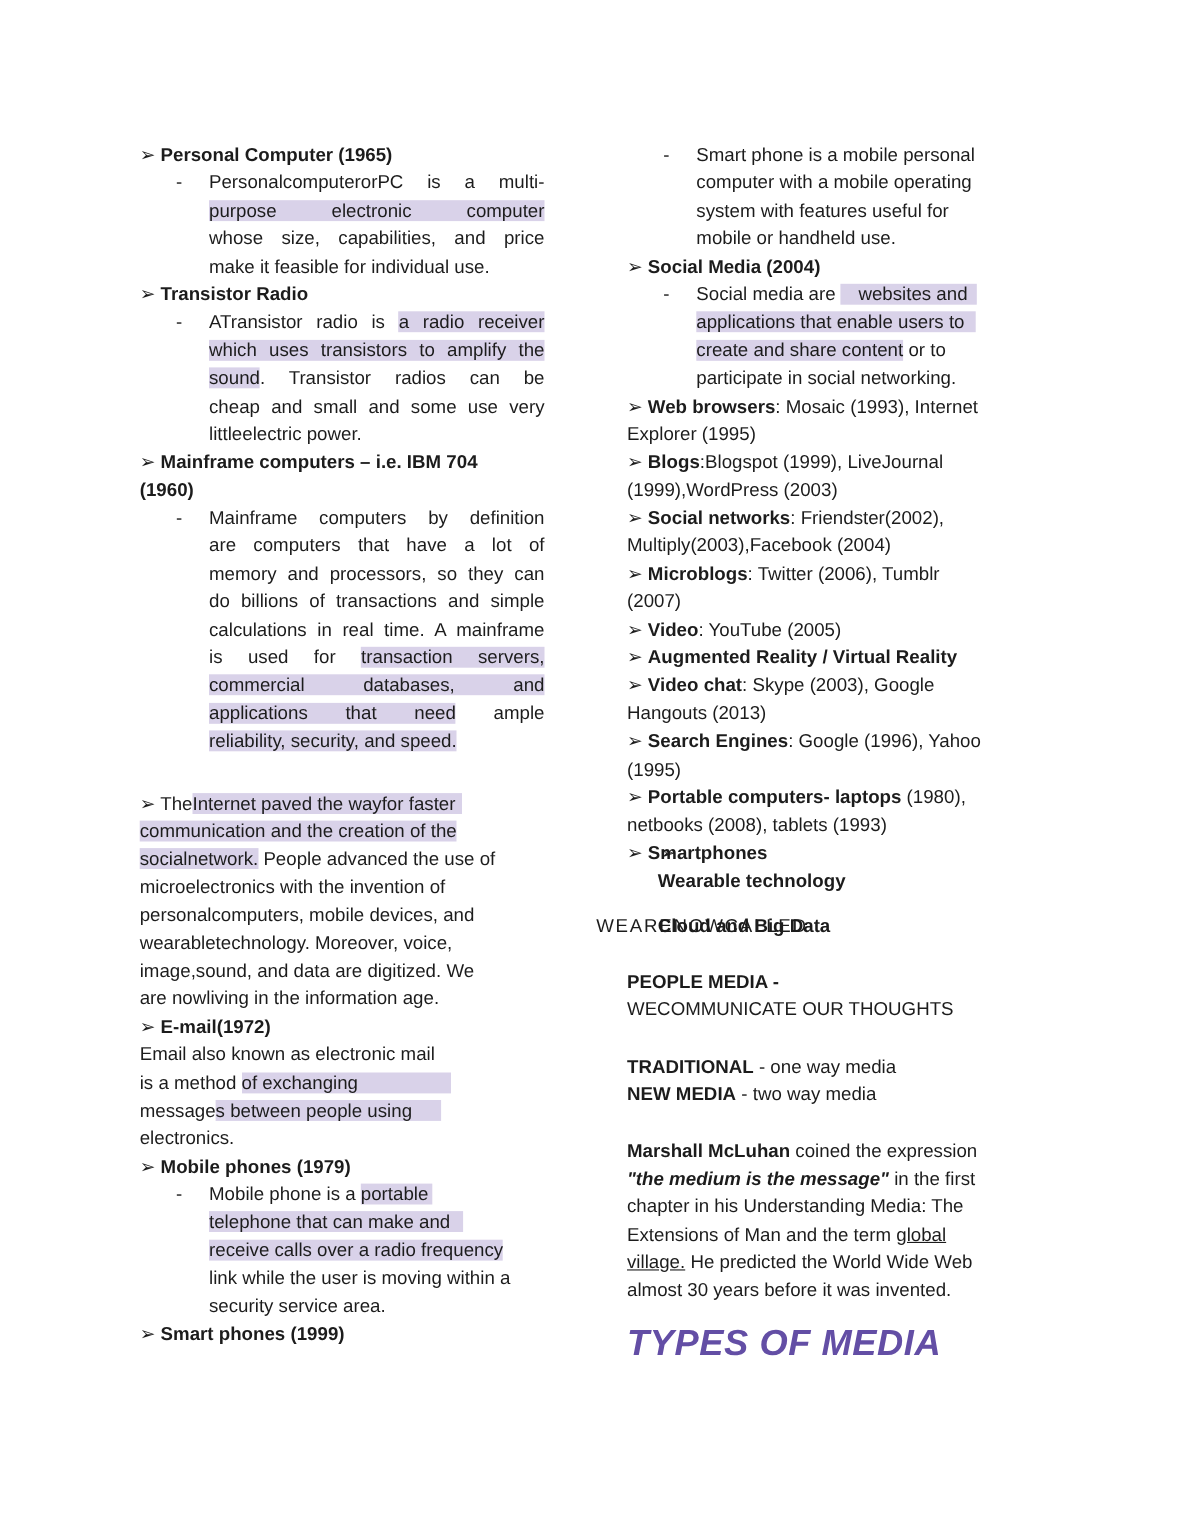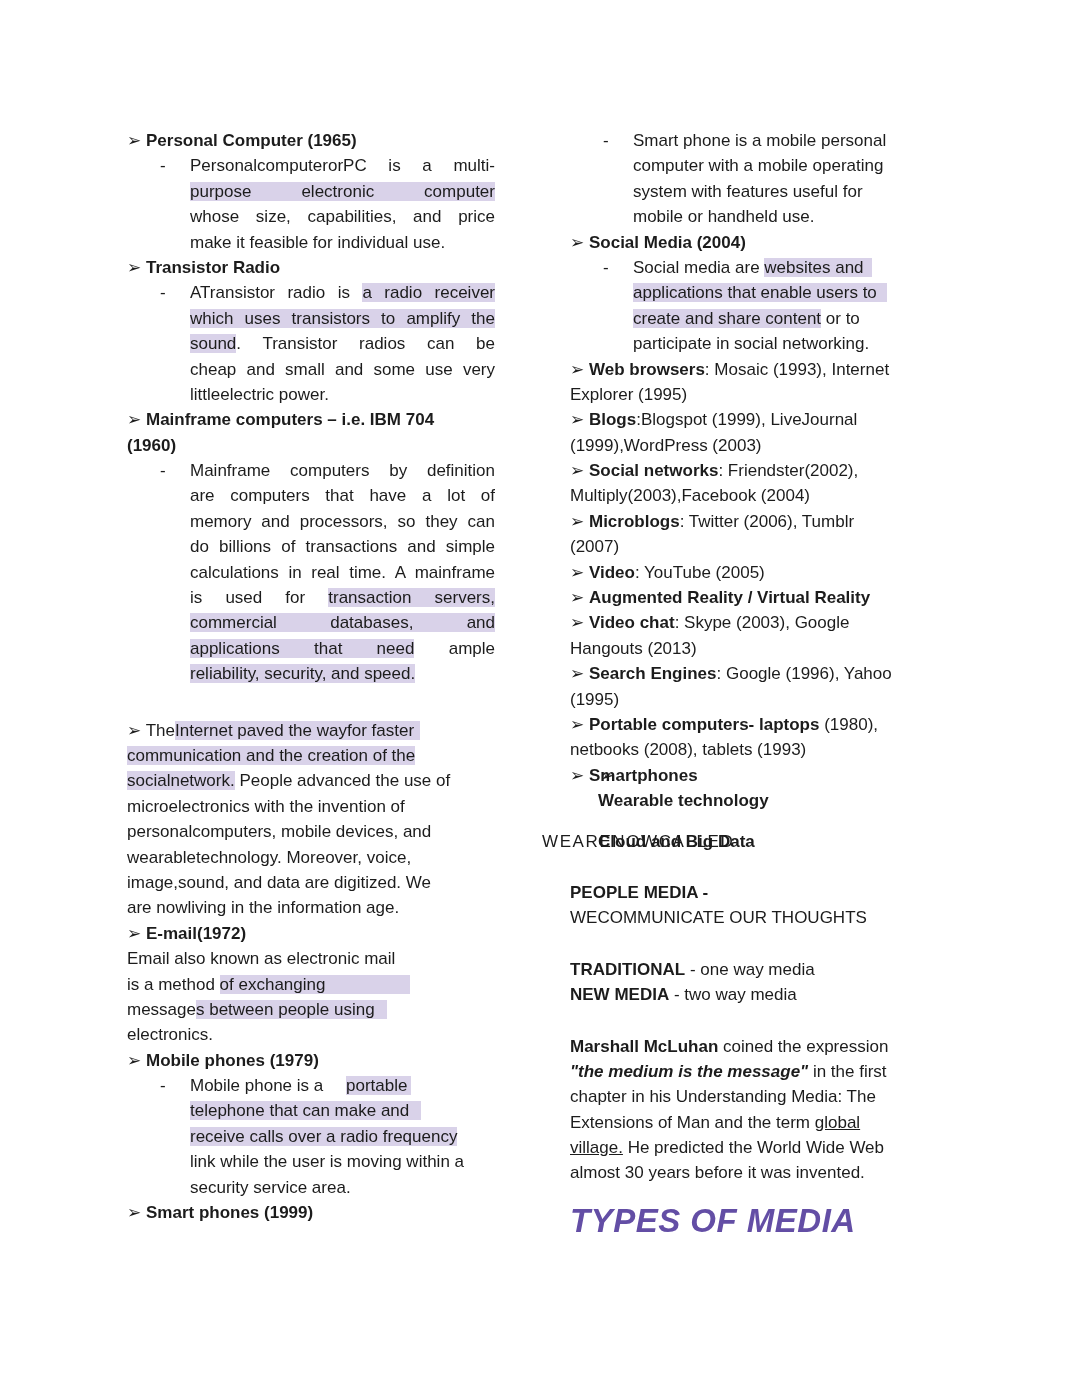--- a/index.html
+++ b/index.html
@@ -79,49 +79,49 @@
         <div class="line"><span>wearabletechnology. Moreover, voice,</span></div>
         <div class="line"><span>image,sound, and data are digitized. We</span></div>
         <div class="line"><span>are nowliving in the information age.</span></div>
       </div>
       <div class="block bullet">
         <div class="line"><span>➢ </span><span class="b">E-mail(1972)</span></div>
       </div>
       <div class="block para">
         <div class="line"><span>Email also known as electronic mail</span></div>
         <div class="line"><span>is a method </span><span class="hl" style="padding-right: 85px;">of exchanging</span></div>
-        <div class="line"><span>message</span><span class="hl" style="padding-right: 12px;">s between people using</span></div>
+        <div class="line"><span>message</span><span class="hl" style="padding-right: 26px;">s between people using</span></div>
         <div class="line"><span>electronics.</span></div>
       </div>
       <div class="block bullet">
         <div class="line"><span>➢ </span><span class="b">Mobile phones (1979)</span></div>
       </div>
       <div class="block dash">
-        <div class="line"><span class="dash-glyph">-</span><span>Mobile phone is a </span><span class="hl" style="padding-right: 4px; margin-left: 18px;">portable</span></div>
+        <div class="line"><span class="dash-glyph">-</span><span>Mobile phone is a </span><span class="hl" style="padding-right: 4px;">portable</span></div>
         <div class="line"><span class="hl" style="padding-right: 12px;">telephone that can make and</span></div>
         <div class="line"><span class="hl">receive calls over a radio frequency</span></div>
         <div class="line"><span>link while the user is moving within a</span></div>
         <div class="line"><span>security service area.</span></div>
       </div>
       <div class="block bullet">
         <div class="line"><span>➢ </span><span class="b">Smart phones (1999)</span></div>
       </div>
     </div>
   <div class="col col-right" id="col-right">
       <div class="block dash">
         <div class="line"><span class="dash-glyph">-</span><span>Smart phone is a mobile personal</span></div>
         <div class="line"><span>computer with a mobile operating</span></div>
         <div class="line"><span>system with features useful for</span></div>
         <div class="line"><span>mobile or handheld use.</span></div>
       </div>
       <div class="block bullet">
         <div class="line"><span>➢ </span><span class="b">Social Media (2004)</span></div>
       </div>
       <div class="block dash">
-        <div class="line"><span class="dash-glyph">-</span><span>Social media are </span><span class="hl" style="padding-right: 8px;">websites and</span></div>
+        <div class="line"><span class="dash-glyph">-</span><span>Social media are </span><span class="hl" style="padding-right: 8px; padding-left: 16px;">websites and</span></div>
         <div class="line"><span class="hl" style="padding-right: 10px;">applications that enable users to</span></div>
         <div class="line"><span class="hl">create and share content</span><span> or to</span></div>
         <div class="line"><span>participate in social networking.</span></div>
       </div>
       <div class="block para">
         <div class="line"><span>➢ </span><span class="b">Web browsers</span><span>: Mosaic (1993), Internet</span></div>
         <div class="line"><span>Explorer (1995)</span></div>
       </div>
       <div class="block para">
         <div class="line"><span>➢ </span><span class="b">Blogs</span><span>:Blogspot (1999), LiveJournal</span></div>

